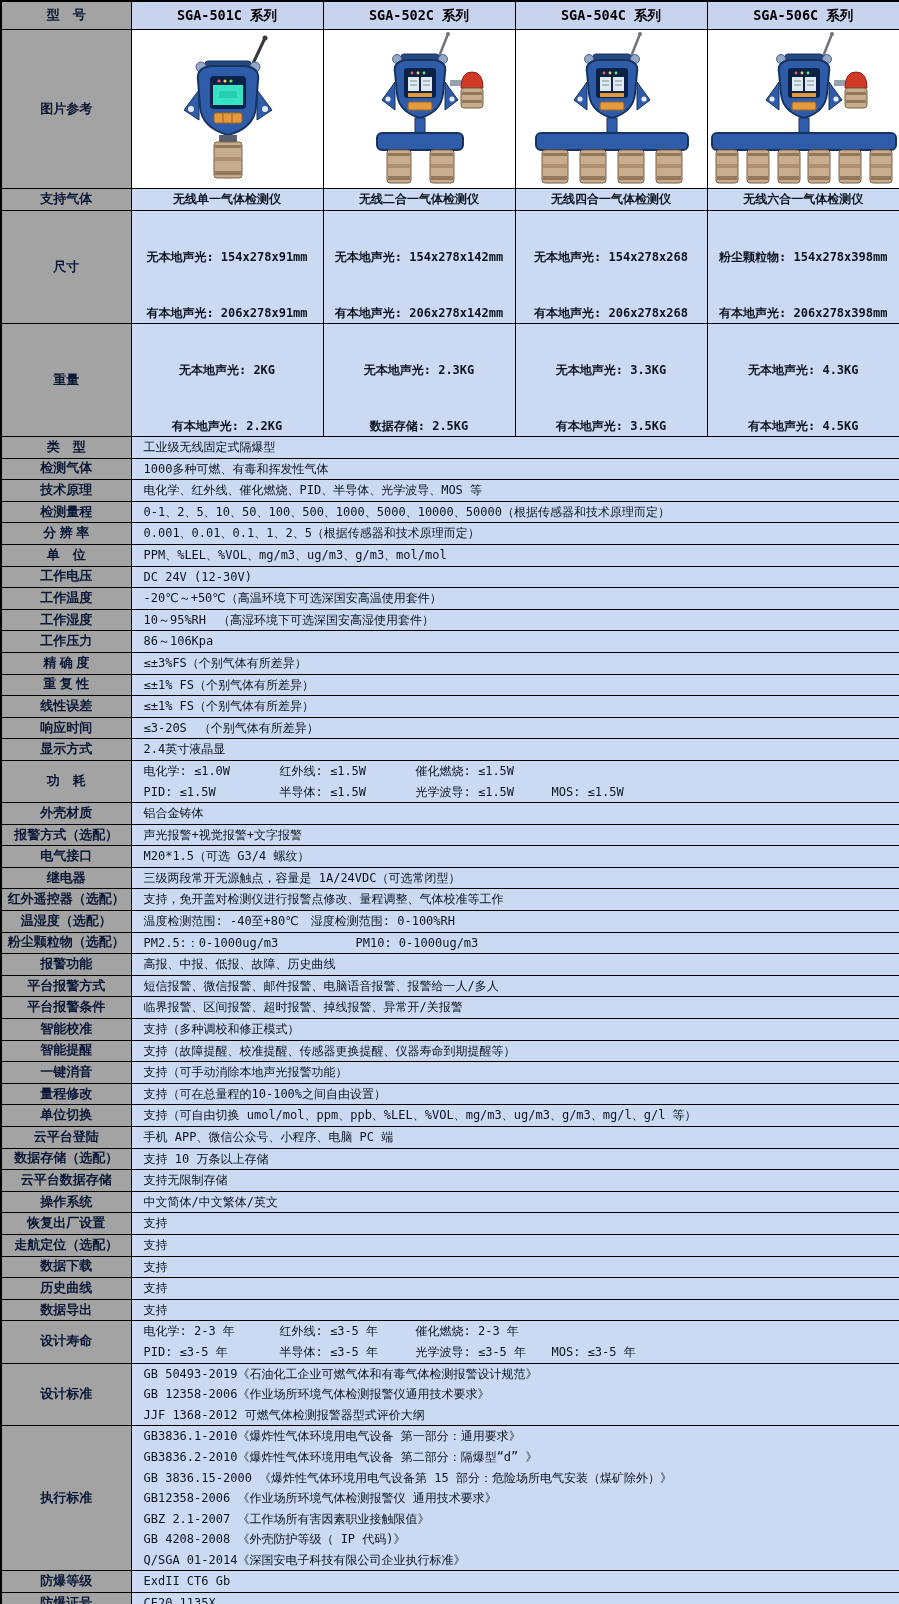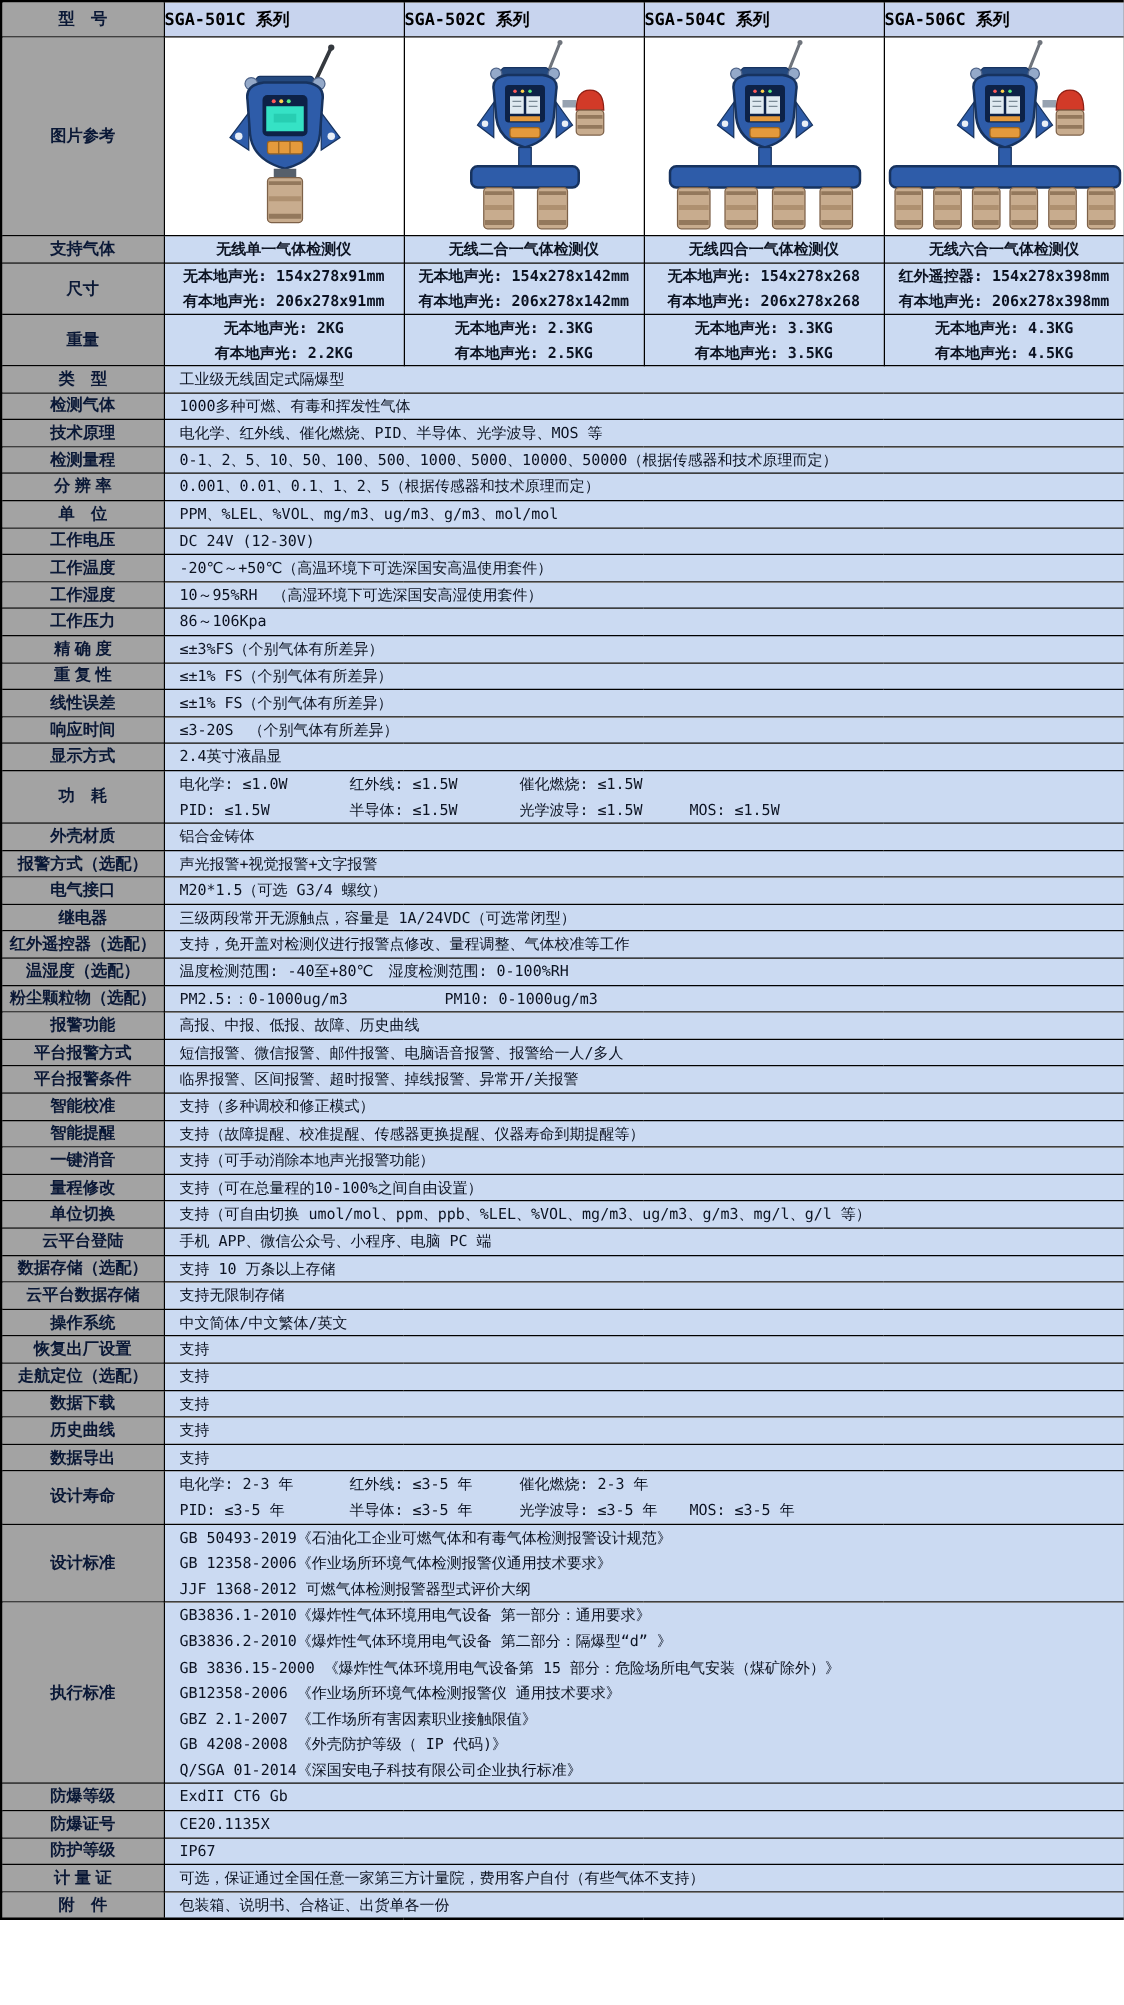--- a/index.html
+++ b/index.html
@@ -3,31 +3,31 @@
 <meta charset="utf-8">
 <style>
   html,body{margin:0;padding:0;background:#ffffff;}
   body{width:899px;}
   table{border-collapse:collapse;width:899px;table-layout:fixed;
         font-family:"Liberation Sans","DejaVu Sans",sans-serif;}
   td{border:1px solid #000;padding:0;vertical-align:middle;overflow:hidden;}
   table{border:2px solid #000;}
   .lbl{background:#a3a3a3;font-weight:bold;text-align:center;color:#0A1836;
        font-size:13px;line-height:1.15;}
-  .mod{background:#C8D4EE;font-weight:bold;text-align:left;font-size:13.5px;
+  .mod{background:#C8D4EE;font-weight:bold;text-align:center;font-size:13.5px;
        color:#000;height:27px;
        font-family:"DejaVu Sans Mono","DejaVu Sans",sans-serif;}
   .hd{height:27px;}
   .img-cell{background:#ffffff;text-align:center;}
   .img-cell svg{display:block;margin:0 auto;}
   .cval{background:#CBDAF2;text-align:center;color:#0C1322;font-size:12px;
         font-weight:600;
         font-family:"DejaVu Sans Mono","DejaVu Sans",sans-serif;}
   .cval .ln1{height:21px;line-height:21px;white-space:nowrap;}
-  .cval .ln2{height:20px;line-height:20px;white-space:nowrap;}
+  .cval .ln2{height:20px;line-height:20px;white-space:nowrap;margin-top:36px;}
   .val{background:#CBDAF2;color:#0C1322;font-size:12px;
        font-family:"DejaVu Sans Mono","DejaVu Sans",sans-serif;}
   .val .ln{height:20.6px;line-height:20.6px;padding-left:12px;white-space:nowrap;}
   .seg{display:inline-block;min-width:124px;margin-right:12px;white-space:nowrap;}
   .seg:last-child{min-width:0;margin-right:0;}
 </style>
 </head>
 <body>
 
 <div>
@@ -273,33 +273,33 @@
           </td>
           <td class="cval">
             <div class="ln2">无本地声光: 154x278x142mm</div>
             <div class="ln2">有本地声光: 206x278x142mm</div>
           </td>
           <td class="cval">
             <div class="ln2">无本地声光: 154x278x268</div>
             <div class="ln2">有本地声光: 206x278x268</div>
           </td>
           <td class="cval">
-            <div class="ln2">红外遥控器: 154x278x398mm</div>
+            <div class="ln2">粉尘颗粒物: 154x278x398mm</div>
             <div class="ln2">有本地声光: 206x278x398mm</div>
           </td>
         </tr>
         <tr>
           <td class="lbl">重量</td>
           <td class="cval">
             <div class="ln2">无本地声光: 2KG</div>
             <div class="ln2">有本地声光: 2.2KG</div>
           </td>
           <td class="cval">
             <div class="ln2">无本地声光: 2.3KG</div>
-            <div class="ln2">有本地声光: 2.5KG</div>
+            <div class="ln2">数据存储: 2.5KG</div>
           </td>
           <td class="cval">
             <div class="ln2">无本地声光: 3.3KG</div>
             <div class="ln2">有本地声光: 3.5KG</div>
           </td>
           <td class="cval">
             <div class="ln2">无本地声光: 4.3KG</div>
             <div class="ln2">有本地声光: 4.5KG</div>
           </td>
         </tr>

